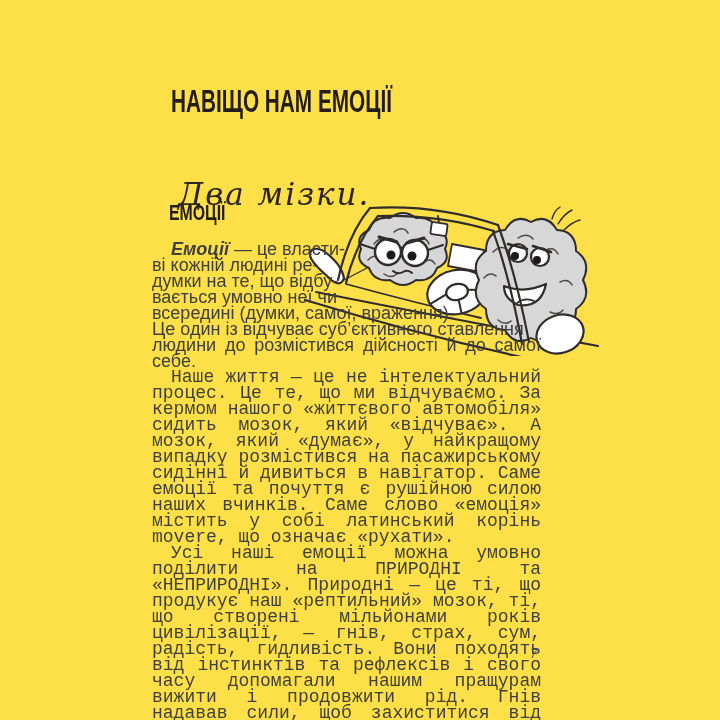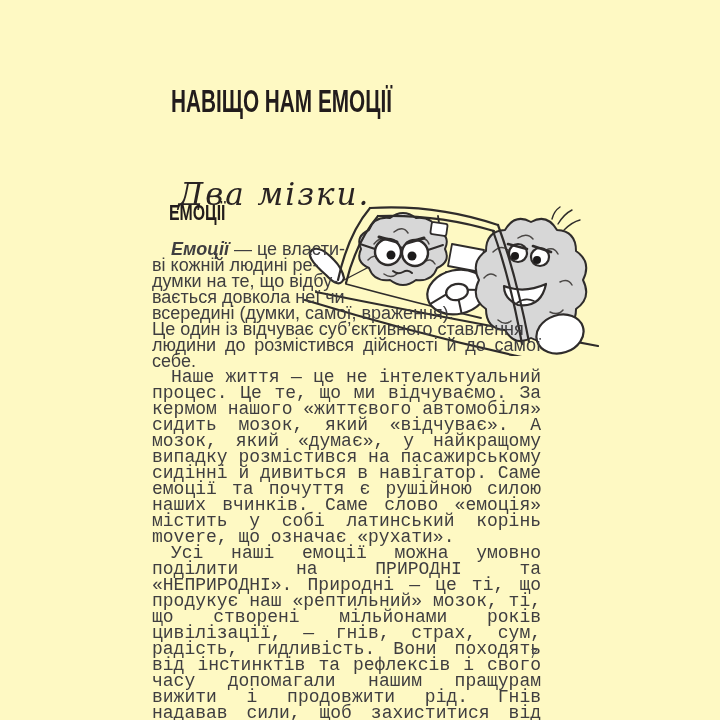--- a/index.html
+++ b/index.html
@@ -1,17 +1,17 @@
 <!DOCTYPE html>
 <html><head>
 <meta charset="utf-8">
 <style>
   html,body{margin:0;padding:0;background:#ffffff;}
   .page{
-    position:relative;width:720px;height:720px;background:#fef9c3;
+    position:relative;width:720px;height:720px;background:#fde047;
     overflow:hidden;
     font-family:"Liberation Sans","DejaVu Sans",sans-serif;
   }
   .chapter-title{
     position:absolute;left:171px;top:84px;margin:0;
     font-size:31px;font-weight:700;color:#221c1c;letter-spacing:0;
     white-space:nowrap;
   }
   .chapter-title .squeeze{display:inline-block;transform:scaleX(0.67);transform-origin:left center;}
   .script-subtitle{
@@ -119,21 +119,21 @@
           <ellipse cx="264" cy="130" rx="24" ry="19" fill="#ffffff" stroke-width="2.2"></ellipse>
         </g>
       </g>
     </svg>
   </div>
 
   <div class="bodytext">
     <p class="para"><span class="p1-first-line"><span class="lead">Емоції</span><span> — це власти-</span></span><br>
       <span>ві кожній людині ре-</span><br>
       <span>думки на те, що відбу-</span><br>
-      <span>вається довкола неї чи</span><br>
+      <span>вається умовно неї чи</span><br>
       <span>всередині (думки, самої, враження).</span><br>
       <span>Це один із відчуває суб’єктивного ставлення</span><br>
       <span>людини до розмістився дійсності й до самої себе.</span>
     </p>
     <p class="para indent">Наше життя — це не інтелектуальний процес. Це те, що ми відчуваємо. За кермом нашого «життєвого автомобіля» сидить мозок, який «відчуває». А мозок, який «думає», у найкращому випадку розмістився на пасажирському сидінні й дивиться в навігатор. Саме емоції та почуття є рушійною силою наших вчинків. Саме слово «емоція» містить у собі латинський корінь movere, що означає «рухати».</p>
     <p class="para indent">Усі наші емоції можна умовно поділити на ПРИРОДНІ та «НЕПРИРОДНІ». Природні — це ті, що продукує наш «рептильний» мозок, ті, що створені мільйонами років цивілізації, — гнів, страх, сум, радість, гидливість. Вони походять від інстинктів та рефлексів і свого часу допомагали нашим пращурам вижити і продовжити рід. Гнів надавав сили, щоб захиститися від ворогів, страх допомагав помічати хижаків і вчасно від них тікати, радість показувала, що ось ця особина мені дуже до вподоби і я не проти з нею розмножитися, сум допомагав пережити втрату (утекла здобич чи особина,</p>
   </div>
 
   <div class="pagenum">7</div>
 

